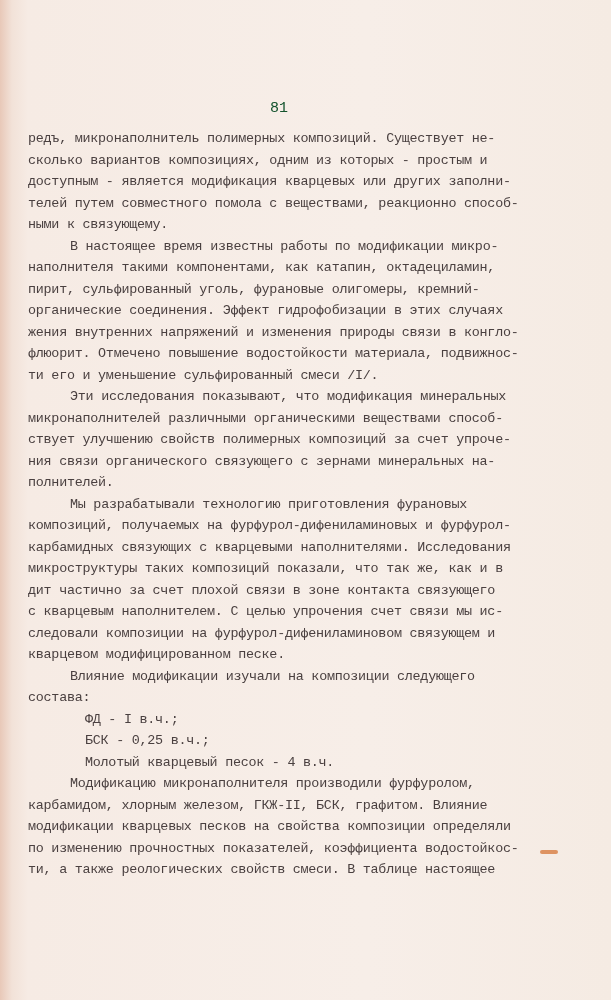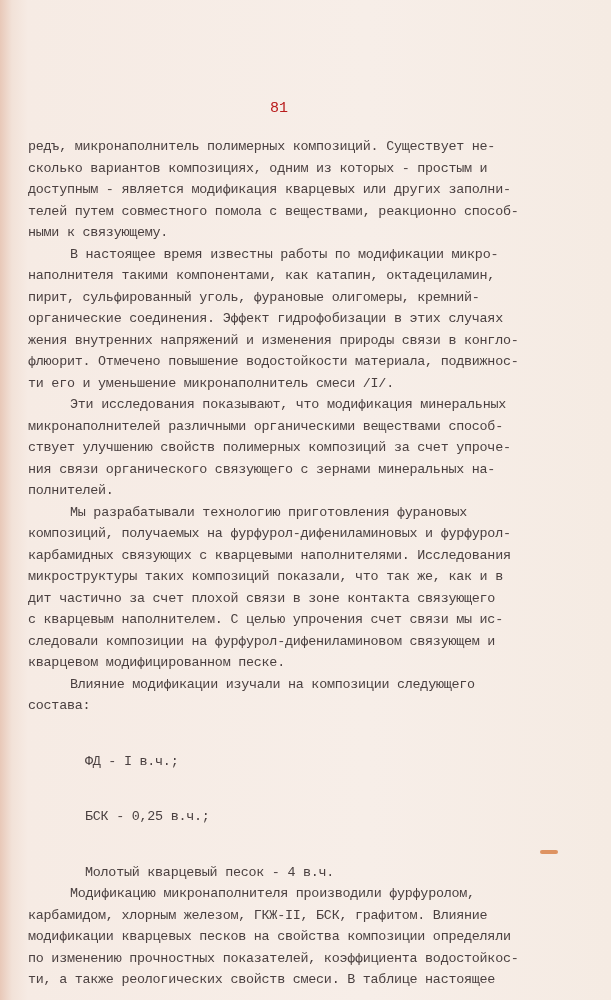--- a/index.html
+++ b/index.html
@@ -6,29 +6,29 @@
   body {
     width: 611px; height: 1000px; overflow: hidden;
     background: linear-gradient(90deg, #e8c8b8 0px, #f2e2d8 12px, #f6ebe4 28px, #f7eee8 60%, #f5ebe3 100%);
     position: relative;
     font-family: "Liberation Mono", "DejaVu Sans Mono", monospace;
     color: #4a4040;
   }
   .page { position: absolute; left: 0; top: 0; width: 611px; height: 1000px; }
   .page-number {
     position: absolute; left: 270px; top: 100px;
-    font-size: 15px; color: #b91c1c;
+    font-size: 15px; color: #14532d;
   }
-  .body-text { position: absolute; left: 28px; top: 136px; width: 560px; }
+  .body-text { position: absolute; left: 28px; top: 128px; width: 560px; }
   .line {
     font-size: 13.4px; line-height: 21.5px; height: 21.5px;
     white-space: pre; letter-spacing: -0.25px;
   }
   .indent { padding-left: 42px; }
-  .list-indent { padding-left: 57px; margin-top: 34px; }
+  .list-indent { padding-left: 57px; }
   .mark {
     position: absolute; left: 540px; top: 850px; width: 18px; height: 4px;
     background: #d9844a; border-radius: 2px; opacity: 0.85;
   }
 </style>
 </head>
 <body>
 
 <div class="page">
   <div class="page-number">81</div>
@@ -43,21 +43,21 @@
       <div class="line">ными к связующему.</div>
     </div>
 
     <div>
       <div class="line indent">В настоящее время известны работы по модификации микро-</div>
       <div class="line">наполнителя такими компонентами, как катапин, октадециламин,</div>
       <div class="line">пирит, сульфированный уголь, фурановые олигомеры, кремний-</div>
       <div class="line">органические соединения. Эффект гидрофобизации в этих случаях</div>
       <div class="line">жения внутренних напряжений и изменения природы связи в конгло-</div>
       <div class="line">флюорит. Отмечено повышение водостойкости материала, подвижнос-</div>
-      <div class="line">ти его и уменьшение микронаполнитель смеси /I/.</div>
+      <div class="line">ти его и уменьшение сульфированный смеси /I/.</div>
     </div>
 
     <div>
       <div class="line indent">Эти исследования показывают, что модификация минеральных</div>
       <div class="line">микронаполнителей различными органическими веществами способ-</div>
       <div class="line">ствует улучшению свойств полимерных композиций за счет упроче-</div>
       <div class="line">ния связи органического связующего с зернами минеральных на-</div>
       <div class="line">полнителей.</div>
     </div>
 

